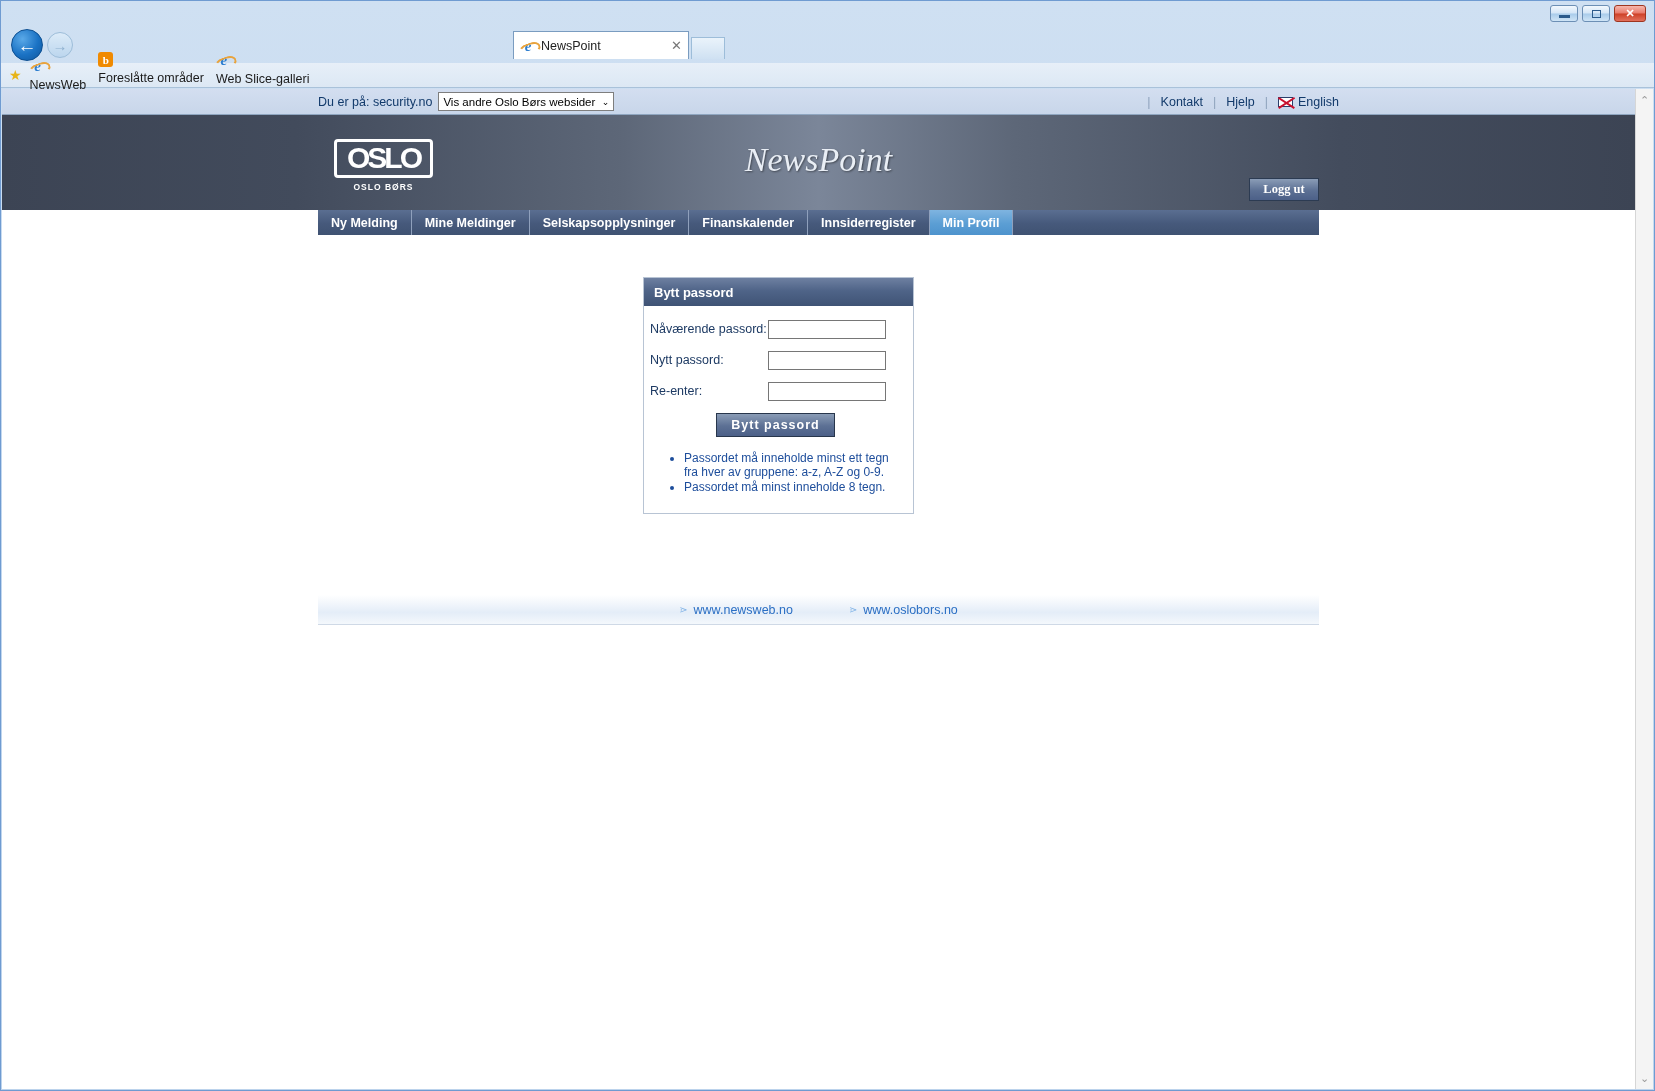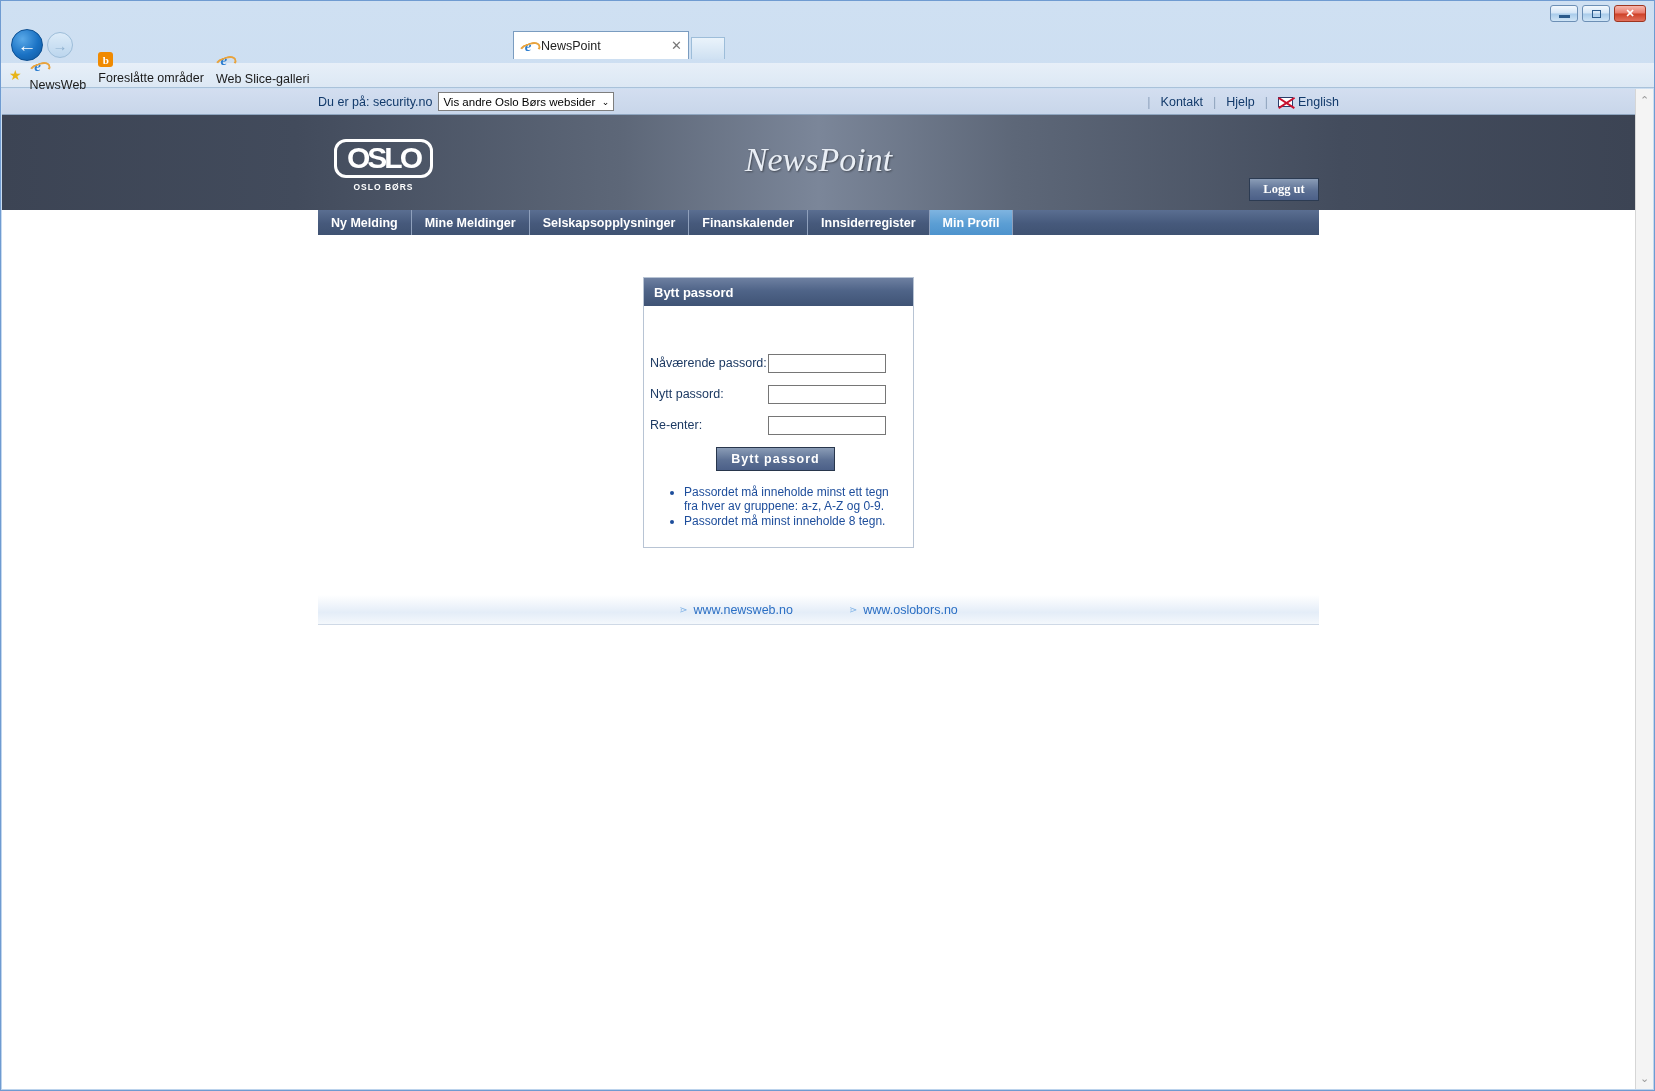--- a/index.html
+++ b/index.html
@@ -159,21 +159,21 @@
   .hdr {
     height:95px; position:relative;
     background:linear-gradient(90deg,#3c4454 0%,#424b5c 18%,#5d6778 38%,#7b8699 50%,#5d6778 62%,#434c5d 82%,#3c4454 100%);
     margin-left:0;
   }
   .hdr-inner { position:absolute; left:316px; right:316px; top:0; bottom:0; }
   .logo { position:absolute; left:16px; top:24px; text-align:center; }
   .logo .mark {
     font-family:"Liberation Sans", sans-serif; font-weight:bold;
     font-size:30px; letter-spacing:-3px; color:#fff;
-    border:3px solid #fff; border-radius:12px; padding:1px 10px 2px; line-height:1;
+    border:3px solid #fff; border-radius:4px; padding:1px 10px 2px; line-height:1;
     display:inline-block;
     text-align:right;
   }
   .logo .sub { font-size:8.5px; color:#fff; letter-spacing:1px; margin-top:4px; font-weight:bold;}
   .brand {
     position:absolute; left:50%; transform:translateX(-50%); top:26px;
     font-family:"Liberation Serif", serif; font-style:italic;
     font-size:34px; color:#e9eef5; text-shadow:1px 1px 2px rgba(0,0,0,.45);
   }
   .userbox {
@@ -220,21 +220,21 @@
   .content { position:relative; min-height:360px; background:#fff; }
   .panel {
     position:absolute; left:641px; top:42px; width:271px;
     border:1px solid #b8c4d4; background:#fff;
   }
   .panel-hd {
     height:28px; background:linear-gradient(180deg,#6e80a1 0%,#4f6488 45%,#3f5375 100%);
     color:#fff; font-size:13px; font-weight:bold;
     display:flex; align-items:center; padding-left:10px;
   }
-  .panel-body { padding:14px 12px 18px 6px;margin-top:34px; }
+  .panel-body { padding:14px 12px 18px 6px; }
   .frow { display:flex; align-items:flex-start; margin-bottom:12px; }
   .flabel { width:118px; font-size:12.5px; color:#1d3a63; line-height:15px; padding-top:2px;}
   .finput {
     width:118px; height:19px; border:1px solid #767676; background:#fff;
   }
   .btnrow { display:flex; justify-content:center; margin:8px 0 14px 0; }
   .submit {
     padding:4px 14px; font-size:12.5px; font-weight:bold; letter-spacing:1px;
     color:#fff; border:1px solid #28364c;
     background:linear-gradient(180deg,#8a9cb6 0%,#5c7094 55%,#4c6088 100%);

